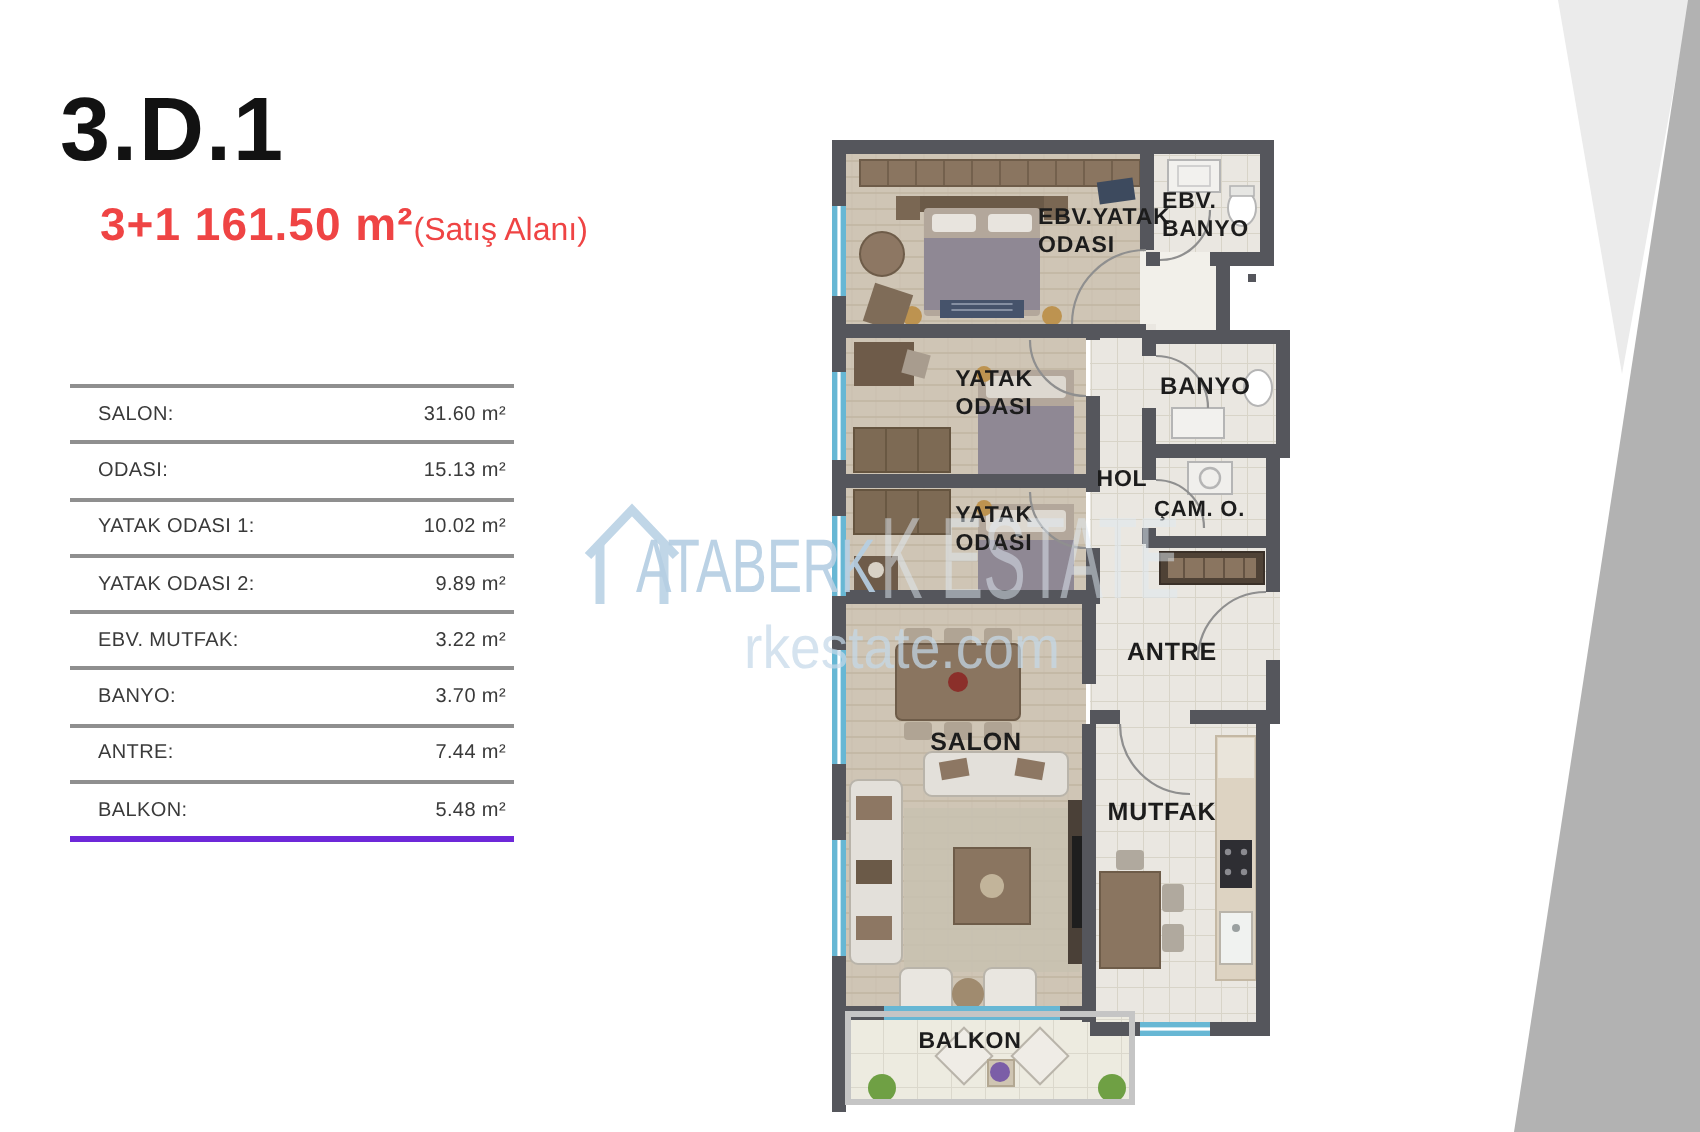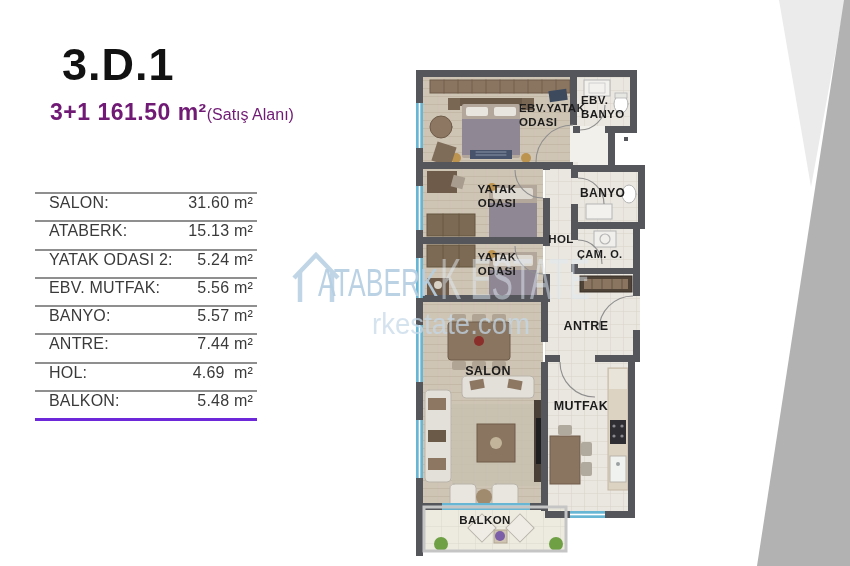--- a/index.html
+++ b/index.html
@@ -1,35 +1,35 @@
 <!DOCTYPE html>
 <html><head>
 <meta charset="utf-8">
 <style>
   html,body{margin:0;padding:0;}
   body{
     width:850px;height:566px;position:relative;background:#ffffff;
     font-family:"Liberation Sans",sans-serif;overflow:hidden;
   }
   .page-title{
-    position:absolute;left:62px;top:42px;font-size:45px;font-weight:bold;
+    position:absolute;left:30px;top:42px;font-size:45px;font-weight:bold;
     color:#121212;letter-spacing:1px;line-height:1;
   }
   .page-subtitle{
-    position:absolute;left:50px;top:99px;color:#701a75;white-space:nowrap;
+    position:absolute;left:50px;top:99px;color:#ef4444;white-space:nowrap;
   }
   .page-subtitle .area{font-size:23px;font-weight:bold;letter-spacing:0.5px;}
   .page-subtitle .note{font-size:16px;font-weight:normal;}
   .area-table{
     position:absolute;left:35px;top:192px;width:222px;
   }
   .area-table .row{
-    display:flex;justify-content:space-between;
+    display:flex;justify-content:space-between;align-items:center;
     height:26.3px;border-top:2px solid #8f8f8f;
-    padding:0 4px 0 14px;font-size:16px;color:#3a3a3a;letter-spacing:0.2px;
+    padding:0 4px 0 14px;font-size:10px;color:#3a3a3a;letter-spacing:0.2px;
   }
   .area-table .row:last-child{border-bottom:3px solid #6d28d9;}
   .area-table .val{white-space:pre;}
   svg.canvas{position:absolute;left:0;top:0;}
   svg text{font-family:"Liberation Sans",sans-serif;}
   .room-label{font-weight:bold;fill:#1c1c1c;letter-spacing:0.4px;}
 </style>
 </head>
 <body>
 
@@ -303,40 +303,40 @@
 <div class="page-subtitle">
   <span class="area">3+1 161.50 m²</span><span class="note">(Satış Alanı)</span>
 </div>
 
 <div class="area-table">
   <div class="row">
       <span>SALON:</span>
       <span class="val">31.60 m²</span>
     </div>
   <div class="row">
-      <span>ATABERK:</span>
+      <span>ODASI:</span>
       <span class="val">15.13 m²</span>
     </div>
   <div class="row">
+      <span>YATAK ODASI 1:</span>
+      <span class="val">10.02 m²</span>
+    </div>
+  <div class="row">
       <span>YATAK ODASI 2:</span>
-      <span class="val">5.24 m²</span>
+      <span class="val">9.89 m²</span>
     </div>
   <div class="row">
       <span>EBV. MUTFAK:</span>
-      <span class="val">5.56 m²</span>
+      <span class="val">3.22 m²</span>
     </div>
   <div class="row">
       <span>BANYO:</span>
-      <span class="val">5.57 m²</span>
+      <span class="val">3.70 m²</span>
     </div>
   <div class="row">
       <span>ANTRE:</span>
       <span class="val">7.44 m²</span>
     </div>
   <div class="row">
-      <span>HOL:</span>
-      <span class="val">4.69  m²</span>
-    </div>
-  <div class="row">
       <span>BALKON:</span>
       <span class="val">5.48 m²</span>
     </div>
 </div>
 
 </body></html>

